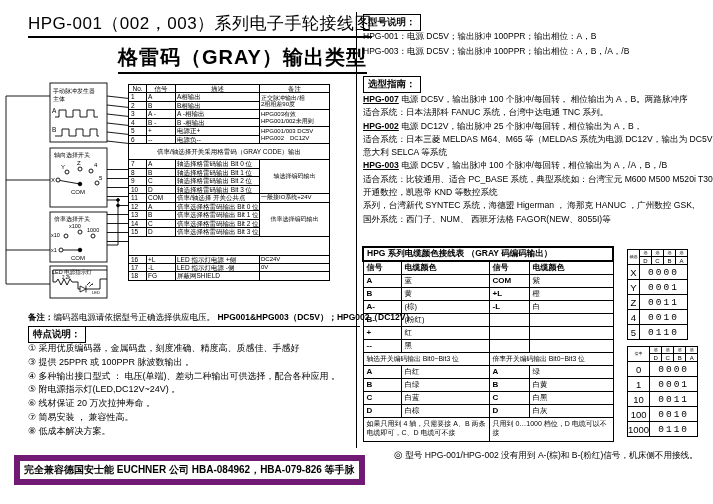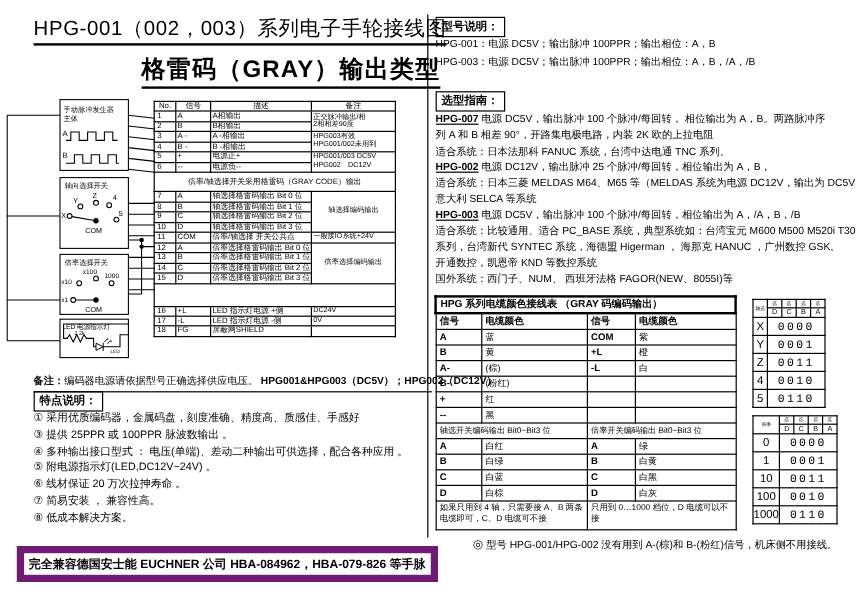--- a/index.html
+++ b/index.html
@@ -285,29 +285,28 @@
 <div class="abs lblbox" id="model-label">型号说明：</div>
 <div class="abs" id="model-lines">
 
 <div class="mline">HPG-001：电源 DC5V；输出脉冲 100PPR；输出相位：A，B</div>
     <div class="mline">HPG-003：电源 DC5V；输出脉冲 100PPR；输出相位：A，B，/A，/B</div>
   </div>
 <div class="abs lblbox" id="guide-label">选型指南：</div>
 <div class="abs" id="guide-lines">
 
 <div class="gline"><span class="lead">HPG-007</span><span> 电源 DC5V，输出脉冲 100 个脉冲/每回转， 相位输出为 A，B。两路脉冲序</span></div>
-    <div class="gline"><span class="lead"></span><span>列 A 和 B 相差 90°，开路集电极电路，内装 2K 欧的上拉电阻</span></div>
     <div class="gline"><span class="lead"></span><span>适合系统：日本法那科 FANUC 系统，台湾中达电通 TNC 系列。</span></div>
     <div class="gline"><span class="lead">HPG-002</span><span> 电源 DC12V，输出脉冲 25 个脉冲/每回转，相位输出为 A，B，</span></div>
     <div class="gline"><span class="lead"></span><span>适合系统：日本三菱 MELDAS M64、M65 等（MELDAS 系统为电源 DC12V，输出为 DC5V），</span></div>
     <div class="gline"><span class="lead"></span><span>意大利 SELCA 等系统</span></div>
     <div class="gline"><span class="lead">HPG-003</span><span> 电源 DC5V，输出脉冲 100 个脉冲/每回转，相位输出为 A，/A，B，/B</span></div>
     <div class="gline"><span class="lead"></span><span>适合系统：比较通用、适合 PC_BASE 系统，典型系统如：台湾宝元 M600 M500 M520i T300</span></div>
+    <div class="gline"><span class="lead"></span><span>开通数控，凯恩帝 KND 等数控系统</span></div>
     <div class="gline"><span class="lead"></span><span>系列，台湾新代 SYNTEC 系统，海德盟 Higerman ， 海那克 HANUC ，广州数控 GSK,</span></div>
-    <div class="gline"><span class="lead"></span><span>开通数控，凯恩帝 KND 等数控系统</span></div>
     <div class="gline"><span class="lead"></span><span>国外系统：西门子、NUM、 西班牙法格 FAGOR(NEW、8055I)等</span></div>
   </div>
 
 <table class="abs colortbl">
   <colgroup>
       <col style="width:38px">
       <col style="width:88px">
       <col style="width:40px">
       <col style="width:84px">
     </colgroup>

